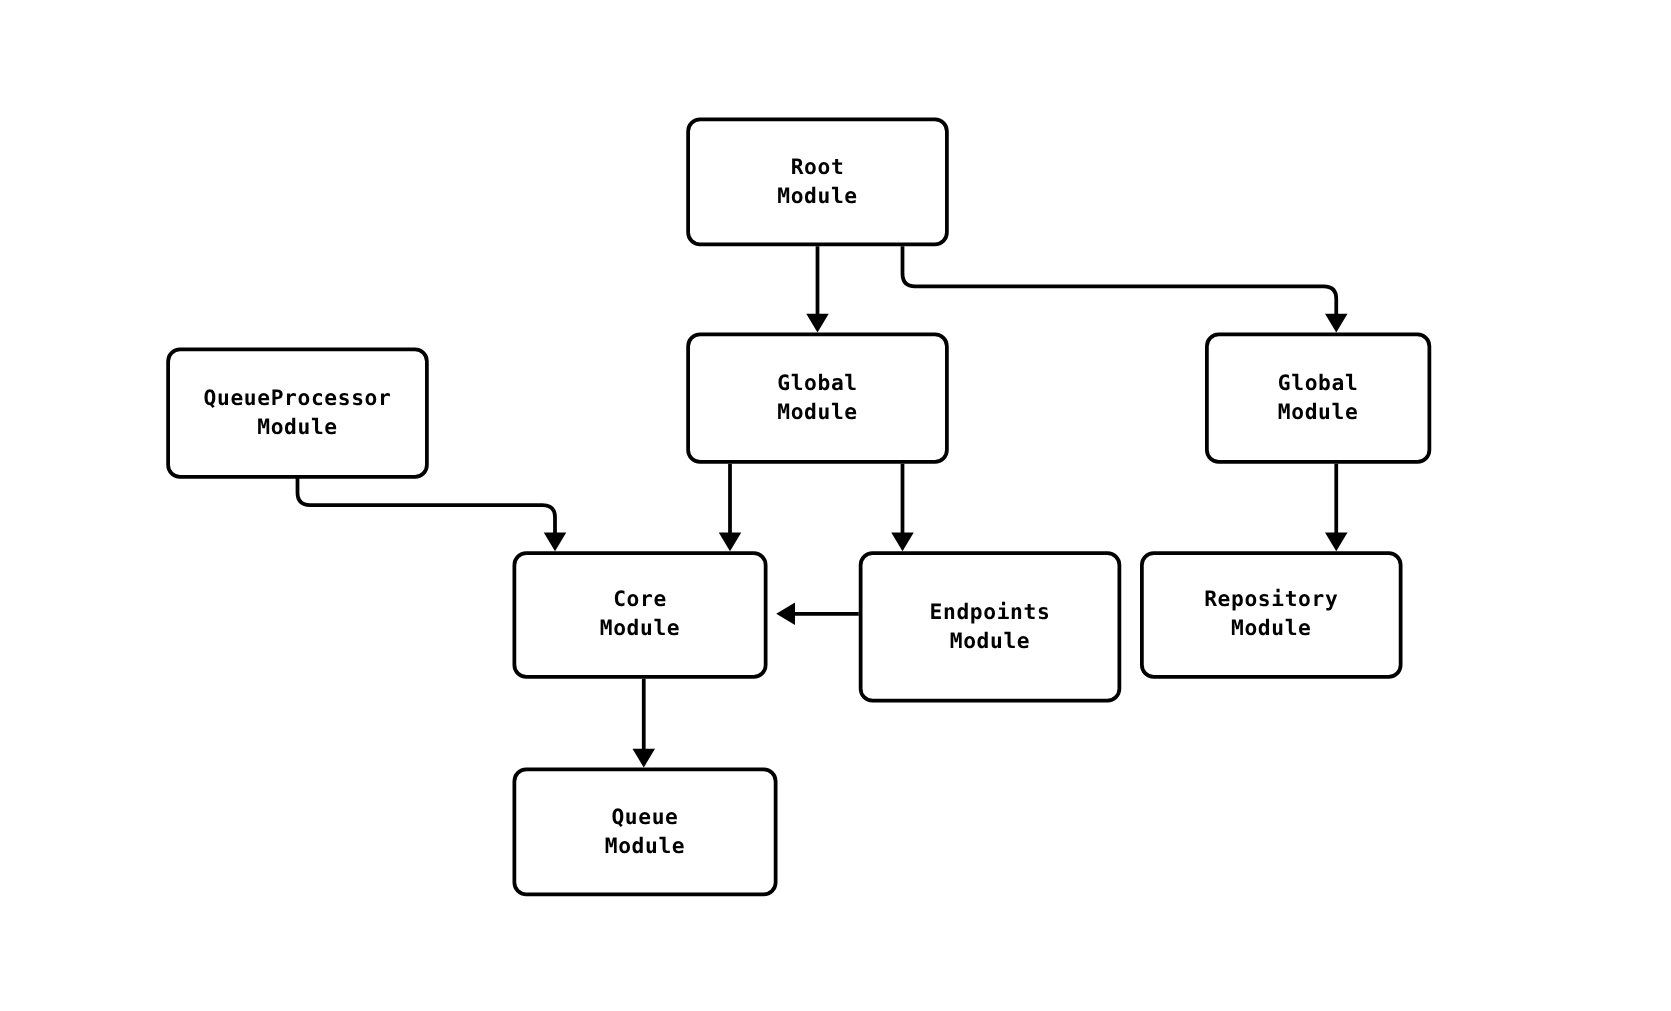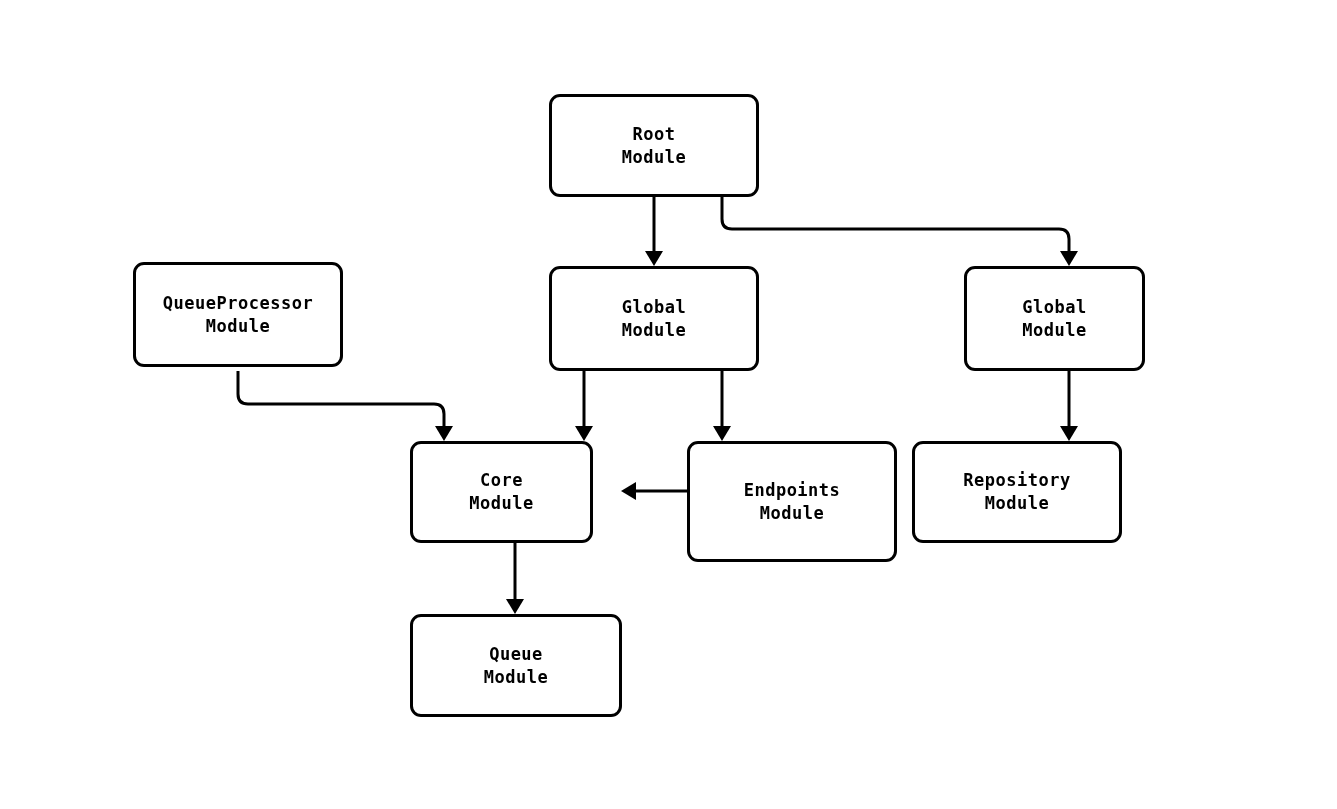--- a/index.html
+++ b/index.html
@@ -70,33 +70,33 @@
       <path d="M 515 543 L 515 606" fill="none" stroke="#000000" stroke-width="3" stroke-linecap="butt" stroke-linejoin="round"></path>
       <polygon points="515,614 506,599 524,599" fill="#000000"></polygon>
       <path d="M 1069 371 L 1069 433" fill="none" stroke="#000000" stroke-width="3" stroke-linecap="butt" stroke-linejoin="round"></path>
       <polygon points="1069,441 1060,426 1078,426" fill="#000000"></polygon>
     </svg>
 
 <div class="node-box" style="left: 549px; top: 94px; width: 210px; height: 103px; background: rgb(255, 255, 255); border-color: rgb(0, 0, 0);">
       <div class="node-line">Root</div>
       <div class="node-line">Module</div>
     </div>
-    <div class="node-box" style="left: 133px; top: 262px; width: 210px; height: 105px; background: rgb(255, 255, 255); border-color: rgb(0, 0, 0); justify-content: center;">
+    <div class="node-box" style="left: 133px; top: 278px; width: 210px; height: 105px; background: rgb(255, 255, 255); border-color: rgb(0, 0, 0); justify-content: center;">
       <div class="node-line">QueueProcessor</div>
       <div class="node-line">Module</div>
     </div>
     <div class="node-box" style="left: 549px; top: 266px; width: 210px; height: 105px; background: rgb(255, 255, 255); border-color: rgb(0, 0, 0);">
       <div class="node-line">Global</div>
       <div class="node-line">Module</div>
     </div>
     <div class="node-box" style="left: 964px; top: 266px; width: 181px; height: 105px; background: rgb(255, 255, 255); border-color: rgb(0, 0, 0);">
       <div class="node-line">Global</div>
       <div class="node-line">Module</div>
     </div>
-    <div class="node-box" style="left: 410px; top: 441px; width: 183px; height: 102px; background: rgb(255, 255, 255); border-color: rgb(0, 0, 0);">
+    <div class="node-box" style="left: 410px; top: 441px; width: 204px; height: 102px; background: rgb(255, 255, 255); border-color: rgb(0, 0, 0);">
       <div class="node-line">Core</div>
       <div class="node-line">Module</div>
     </div>
     <div class="node-box" style="left: 687px; top: 441px; width: 210px; height: 121px; background: rgb(255, 255, 255); border-color: rgb(0, 0, 0);">
       <div class="node-line">Endpoints</div>
       <div class="node-line">Module</div>
     </div>
     <div class="node-box" style="left: 912px; top: 441px; width: 210px; height: 102px; background: rgb(255, 255, 255); border-color: rgb(0, 0, 0);">
       <div class="node-line">Repository</div>
       <div class="node-line">Module</div>

